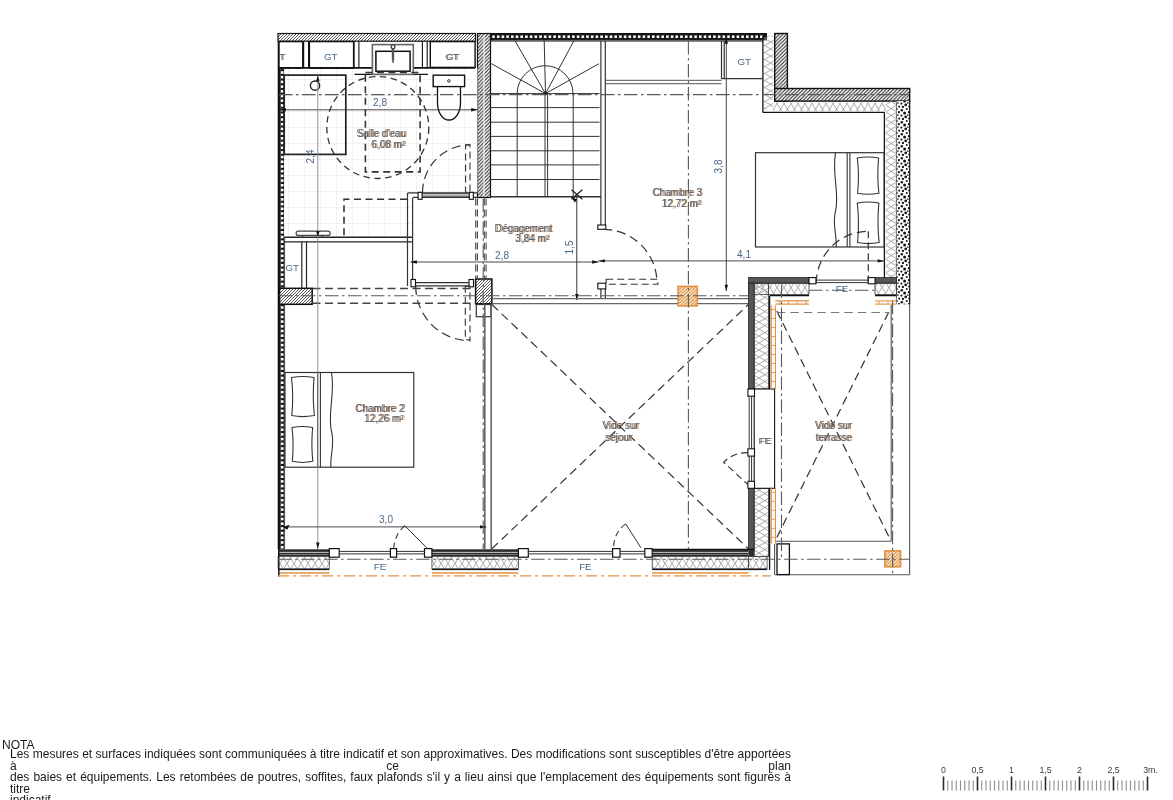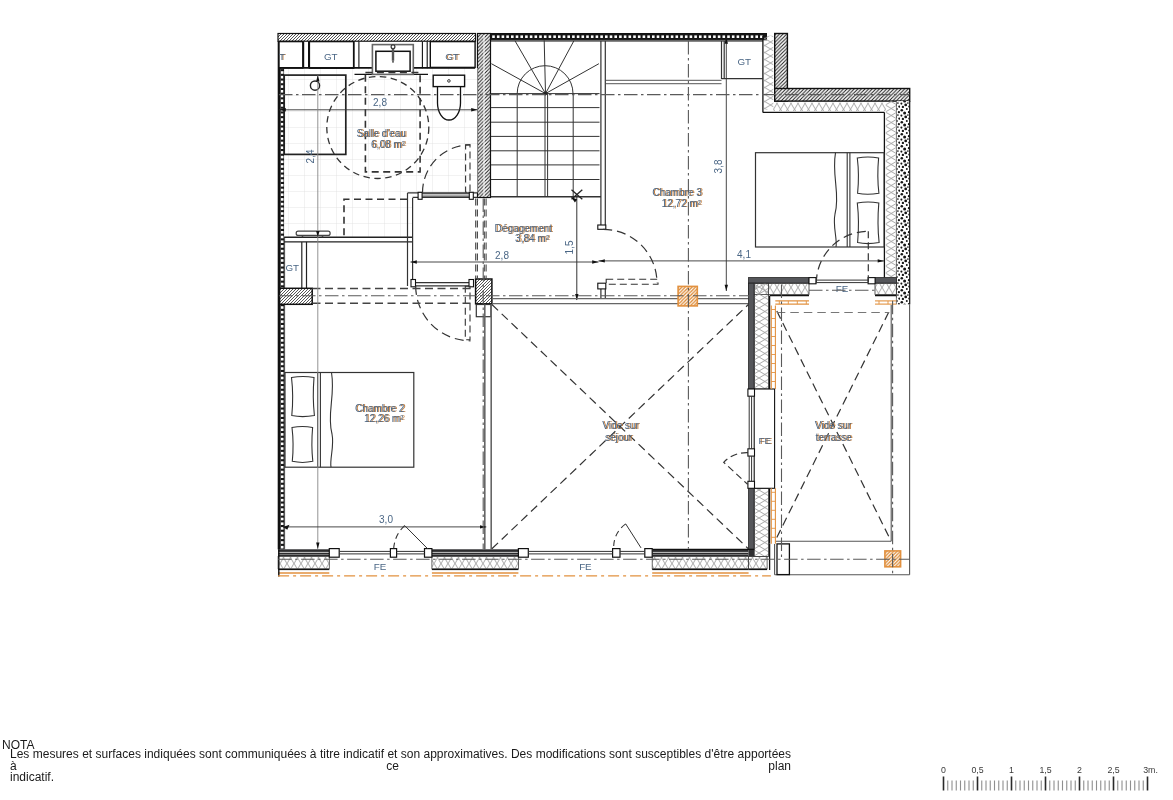--- a/index.html
+++ b/index.html
@@ -741,20 +741,21 @@
     </g>
     <g>
       <line x1="892.6" y1="300.8" x2="892.6" y2="574.8" stroke="#5a5a5a" stroke-width="1.1" fill="none" stroke-dasharray="13.5 3.5 2.5 3.5"></line>
     </g>
 </svg>
 
 <div style="position:absolute;left:2px;top:737.5px;font-size:12px;color:#1a1a1a;">NOTA</div>
 
 <div class="nota">
 <p>Les mesures et surfaces indiquées sont communiquées à titre indicatif et son approximatives. Des modifications sont susceptibles d'être apportées à ce plan</p>
+<p>des baies et équipements. Les retombées de poutres, soffites, faux plafonds s'il y a lieu ainsi que l'emplacement des équipements sont figurés à titre</p>
 <p class="last">indicatif.</p>
 </div>
 <svg width="1173" height="800" viewBox="0 0 1173 800" xmlns="http://www.w3.org/2000/svg" style="position:absolute;left:0;top:0">
     <g>
       <text x="943.5" y="773" font-size="8.8" fill="#3a3a3a" text-anchor="middle" font-family="Liberation Sans, sans-serif">0</text>
       <rect x="942.7" y="776.5" width="1.6" height="14" fill="#2a2a2a"></rect>
       <rect x="947.2" y="780.5" width="1.1" height="10" fill="#8f8f8f"></rect>
       <rect x="951.45" y="780.5" width="1.1" height="10" fill="#8f8f8f"></rect>
       <rect x="955.7" y="780.5" width="1.1" height="10" fill="#8f8f8f"></rect>
       <rect x="959.95" y="780.5" width="1.1" height="10" fill="#8f8f8f"></rect>

